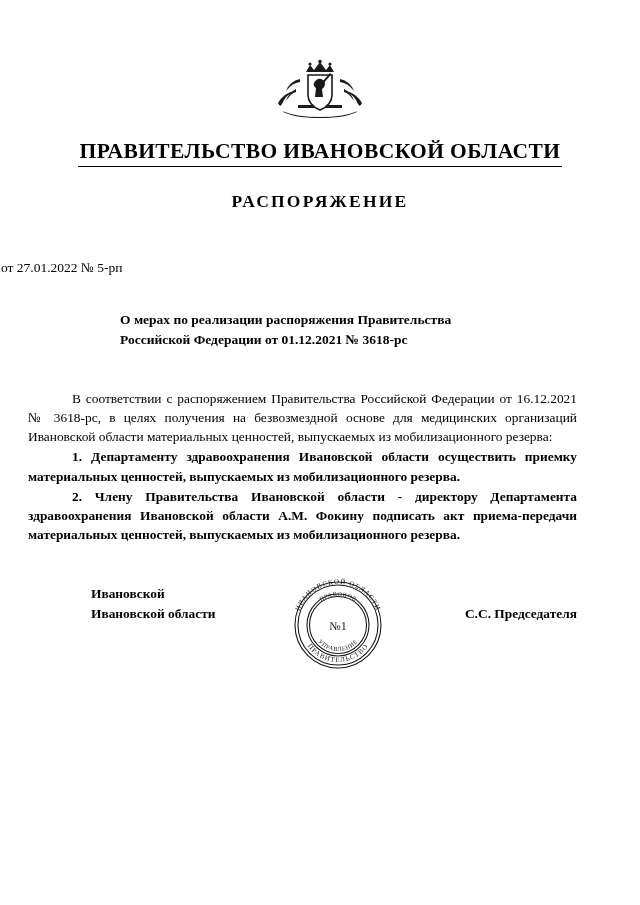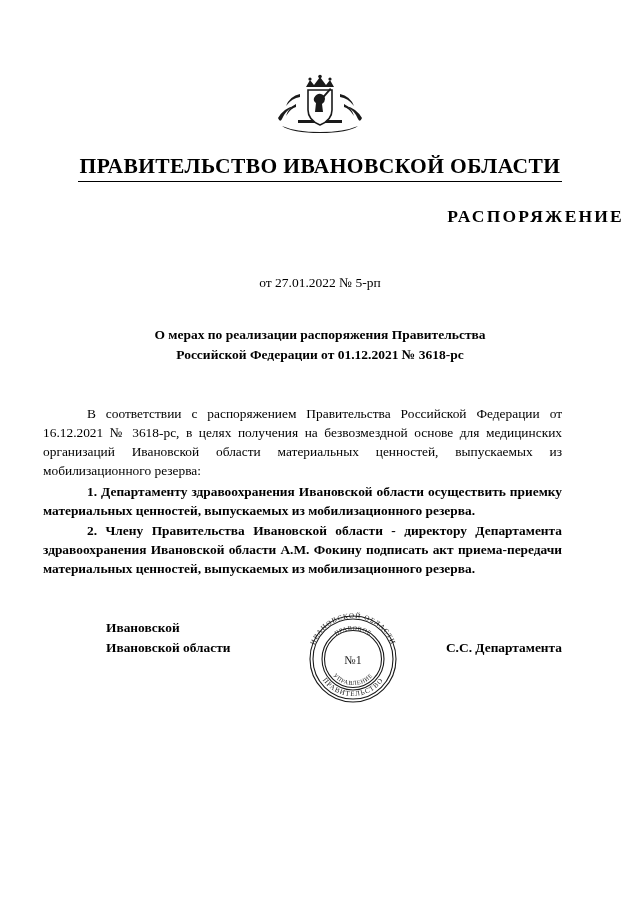--- a/index.html
+++ b/index.html
@@ -11,21 +11,21 @@
     width: 640px;
     height: 905px;
     position: relative;
     font-family: "Liberation Serif", serif;
     color: #000000;
     overflow: hidden;
   }
   .page {
     position: absolute;
     inset: 0;
-    padding: 16px;
+    padding: 1px;
   }
 
   
   .emblem-wrap {
     margin-top: 58px;
     display: flex;
     justify-content: center;
   }
   .emblem {
     width: 96px;
@@ -42,39 +42,38 @@
     letter-spacing: 0.4px;
     position: relative;
   }
   .org-title .underline-box {
     display: inline-block;
     border-bottom: 1.3px solid #000;
     padding: 0 2px 2px 2px;
   }
   .doc-type {
     margin-top: 24px;
-    text-align: right;
+    text-align: center;
     font-size: 17.5px;
     font-weight: bold;
     letter-spacing: 2.2px;
   }
 
   
   .meta {
     margin-top: 46px;
-    text-align: center;
+    text-align: left;
     font-size: 13.5px;
     line-height: 1.5;
   }
 
   
   .subject {
     margin: 32px auto 0 auto;
     width: 400px;
-    text-align: center;
     font-size: 13.5px;
     font-weight: bold;
     line-height: 1.45;
   }
 
   
   .body {
     margin: 40px 62px 0 27px;
     font-size: 13.4px;
     line-height: 1.42;
@@ -209,16 +208,16 @@
             <textPath href="#arcInnerTop" startOffset="50%" text-anchor="middle">ПРАВОВОЕ</textPath>
           </text>
           <text>
             <textPath href="#arcInnerBottom" startOffset="50%" text-anchor="middle">УПРАВЛЕНИЕ</textPath>
           </text>
         </g>
         <text x="55" y="60" text-anchor="middle" font-family="'Liberation Serif', serif" font-size="12" fill="#1a1a1a">№1</text>
       </svg>
     </div>
 
-    <div class="sign-right">С.С. Департамента</div>
+    <div class="sign-right">С.С. Председателя</div>
   </div>
 
 </div>
 
 </body></html>

